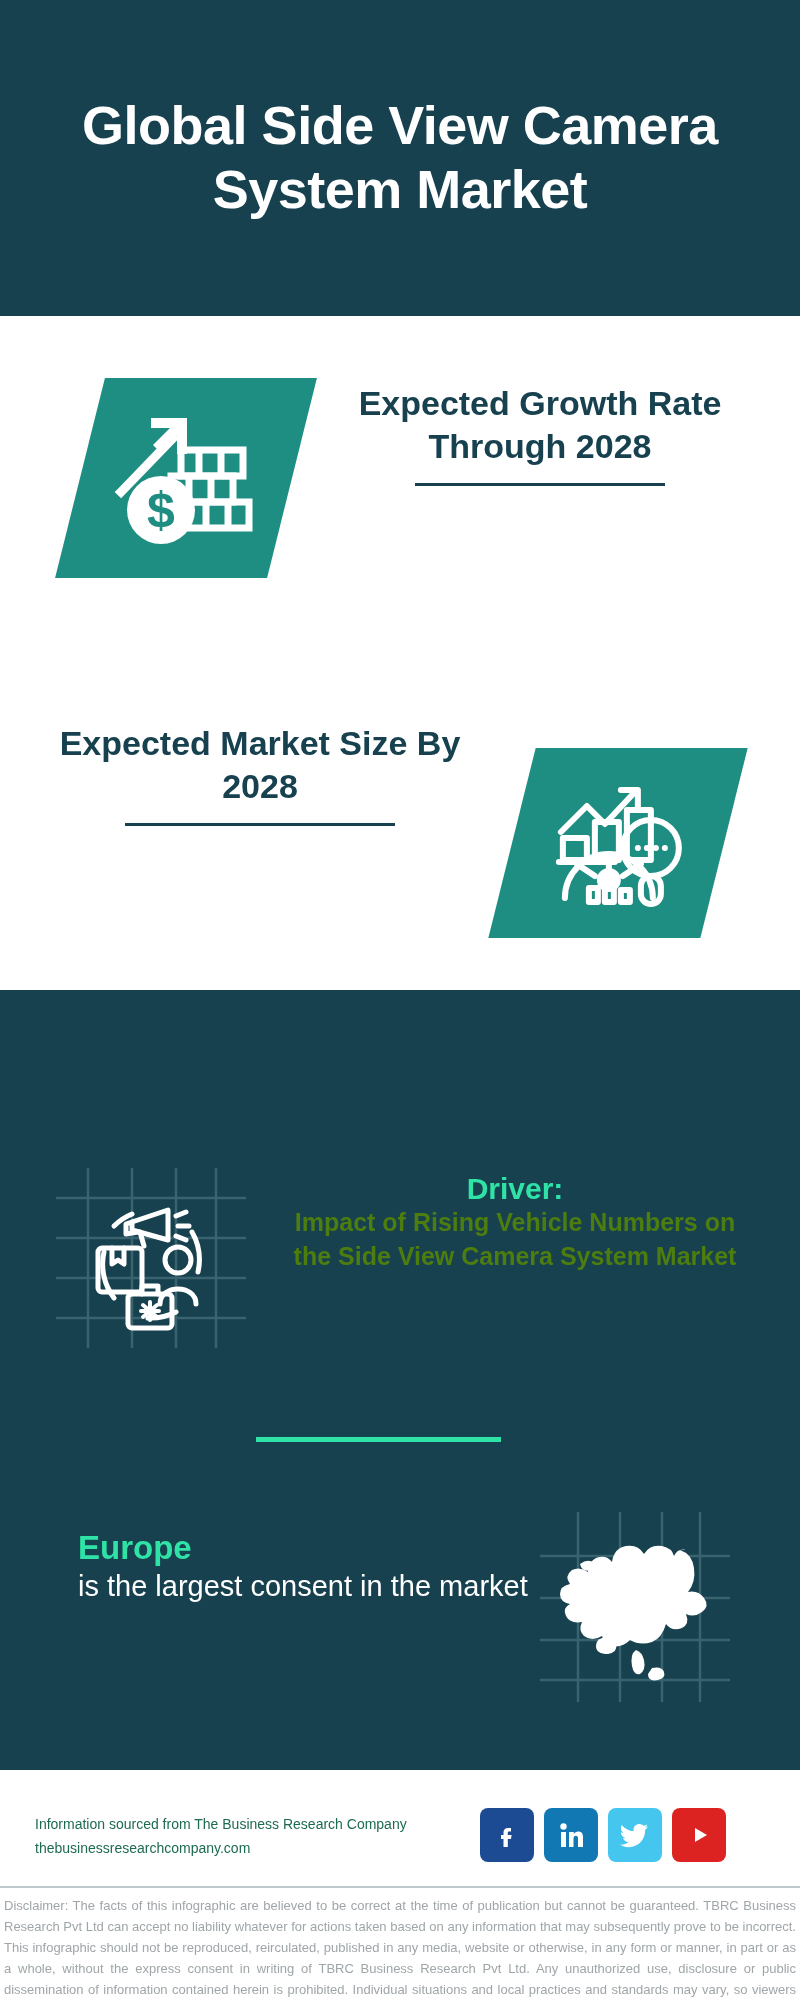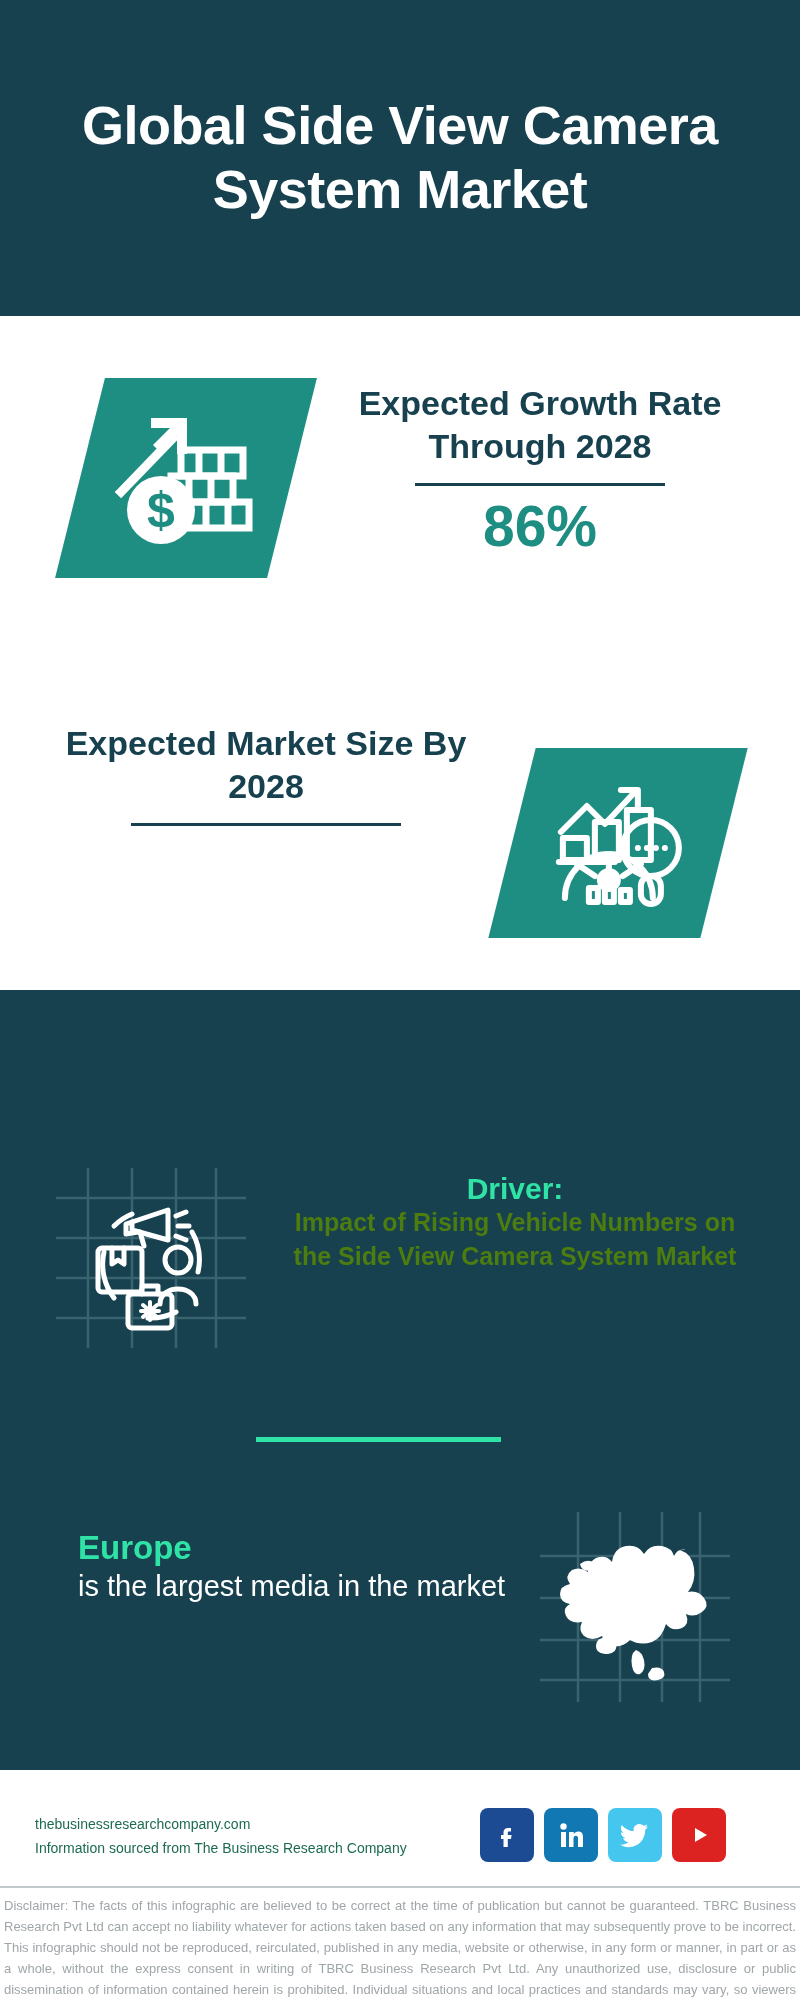--- a/index.html
+++ b/index.html
@@ -40,21 +40,21 @@
   }
   .stat-rule { height:3px; background:#17414f; margin:16px auto 12px; }
   .stat-value { font-size:57px; font-weight:bold; color:#1f8e82; text-align:center; line-height:1; }
 
   
   .blk1-icon { left:80px; top:378px; width:212px; height:200px; }
   .blk1-text { position:absolute; left:330px; top:382px; width:420px; }
   .blk1-text .stat-rule { width:250px; }
 
   
-  .blk2-text { position:absolute; left:56px; top:722px; width:420px; }
+  .blk2-text { position:absolute; left:50px; top:722px; width:420px; }
   .blk2-text .stat-rule { width:270px; }
   .blk2-icon { left:512px; top:748px; width:212px; height:190px; }
 
   
   .dark-zone {
     position:absolute; left:0; top:990px; width:800px; height:780px;
     background:#17414f;
   }
   .skyline { position:absolute; left:0; top:990px; width:800px; height:150px; }
   .driver-icon { position:absolute; left:56px; top:1168px; width:190px; height:180px; }
@@ -124,21 +124,20 @@
         <line x1="117" y1="94" x2="117" y2="120"></line>
       </g>
       <circle cx="50" cy="102" r="34" fill="#ffffff"></circle>
       <text x="50" y="119" font-family="Liberation Sans, sans-serif" font-size="50" font-weight="bold" fill="#1f8e82" text-anchor="middle">$</text>
     </svg>
   </div>
 
   <div class="blk1-text">
     <div class="stat-title">Expected Growth Rate Through 2028</div>
     <div class="stat-rule"></div>
-    <div class="stat-value">86%</div>
   </div>
 
   <div class="blk2-text">
     <div class="stat-title">Expected Market Size By 2028</div>
     <div class="stat-rule"></div>
   </div>
 
   <div class="para blk2-icon">
     <svg width="150" height="135" viewBox="0 0 150 135">
       <g fill="none" stroke="#ffffff" stroke-width="6" stroke-linecap="round" stroke-linejoin="round">
@@ -213,21 +212,21 @@
 
   <div class="driver-text">
     <div class="driver-label">Driver:</div>
     <div class="driver-body">Impact of Rising Vehicle Numbers on the Side View Camera System Market</div>
   </div>
 
   <div class="mid-divider"></div>
 
   <div class="region-text">
     <div class="region-name">Europe</div>
-    <div class="region-desc">is the largest media in the market</div>
+    <div class="region-desc">is the largest consent in the market</div>
   </div>
 
   <svg class="region-map" viewBox="0 0 190 190">
     <g stroke="#3a6370" stroke-width="2.5" fill="none">
       <line x1="0" y1="44" x2="190" y2="44"></line>
       <line x1="0" y1="86" x2="190" y2="86"></line>
       <line x1="0" y1="128" x2="190" y2="128"></line>
       <line x1="0" y1="168" x2="190" y2="168"></line>
       <line x1="38" y1="0" x2="38" y2="190"></line>
       <line x1="80" y1="0" x2="80" y2="190"></line>
@@ -241,22 +240,22 @@
       <path d="M140,38 q12,4 14,18 q2,14 -6,24 q10,-2 16,6 q6,8 -2,14 q-8,6 -16,2 q4,10 -4,14 q-10,4 -16,-4 q-4,14 -14,18 q-12,4 -22,-2 q-8,8 -18,6 q-8,-2 -10,-10 q-10,6 -18,0 q-6,-6 -2,-14 q-12,2 -16,-6 q-4,-8 4,-12 q-10,-2 -10,-10 q0,-8 10,-10 q-6,-8 2,-14 q8,-4 16,2 q0,-10 8,-14 q10,-4 16,4 q2,-14 14,-16 q12,-2 18,8 q6,-10 18,-8 q10,2 12,10 q4,-8 12,-6 Z"></path>
       <path d="M96,138 q6,2 8,10 q2,10 -4,14 q-6,2 -8,-8 q-2,-12 4,-16 Z"></path>
       <path d="M112,156 q10,-2 12,4 q2,6 -6,8 q-10,2 -10,-6 Z"></path>
       <path d="M62,126 q10,-2 14,6 q2,8 -8,10 q-12,0 -12,-8 q0,-6 6,-8 Z"></path>
     </g>
   </svg>
 
   <div class="footer"></div>
 
   <div class="footer-text">
+    <div>Information sourced from The Business Research Company</div>
     <div>thebusinessresearchcompany.com</div>
-    <div>Information sourced from The Business Research Company</div>
   </div>
 
   <div class="socials">
     <a class="soc soc-fb">
       <svg width="30" height="30" viewBox="0 0 30 30">
           <path fill="#fff" d="M19,8 h-3.2 c-2.6,0 -4.3,1.7 -4.3,4.3 V15 H9 v4 h2.5 v8 h4.3 v-8 H19 l0.6,-4 h-3.8 v-2.2 c0,-0.8 0.4,-1.2 1.3,-1.2 H19 Z"></path>
         </svg>
     </a>
     <a class="soc soc-li">
       <svg width="30" height="30" viewBox="0 0 30 30">

